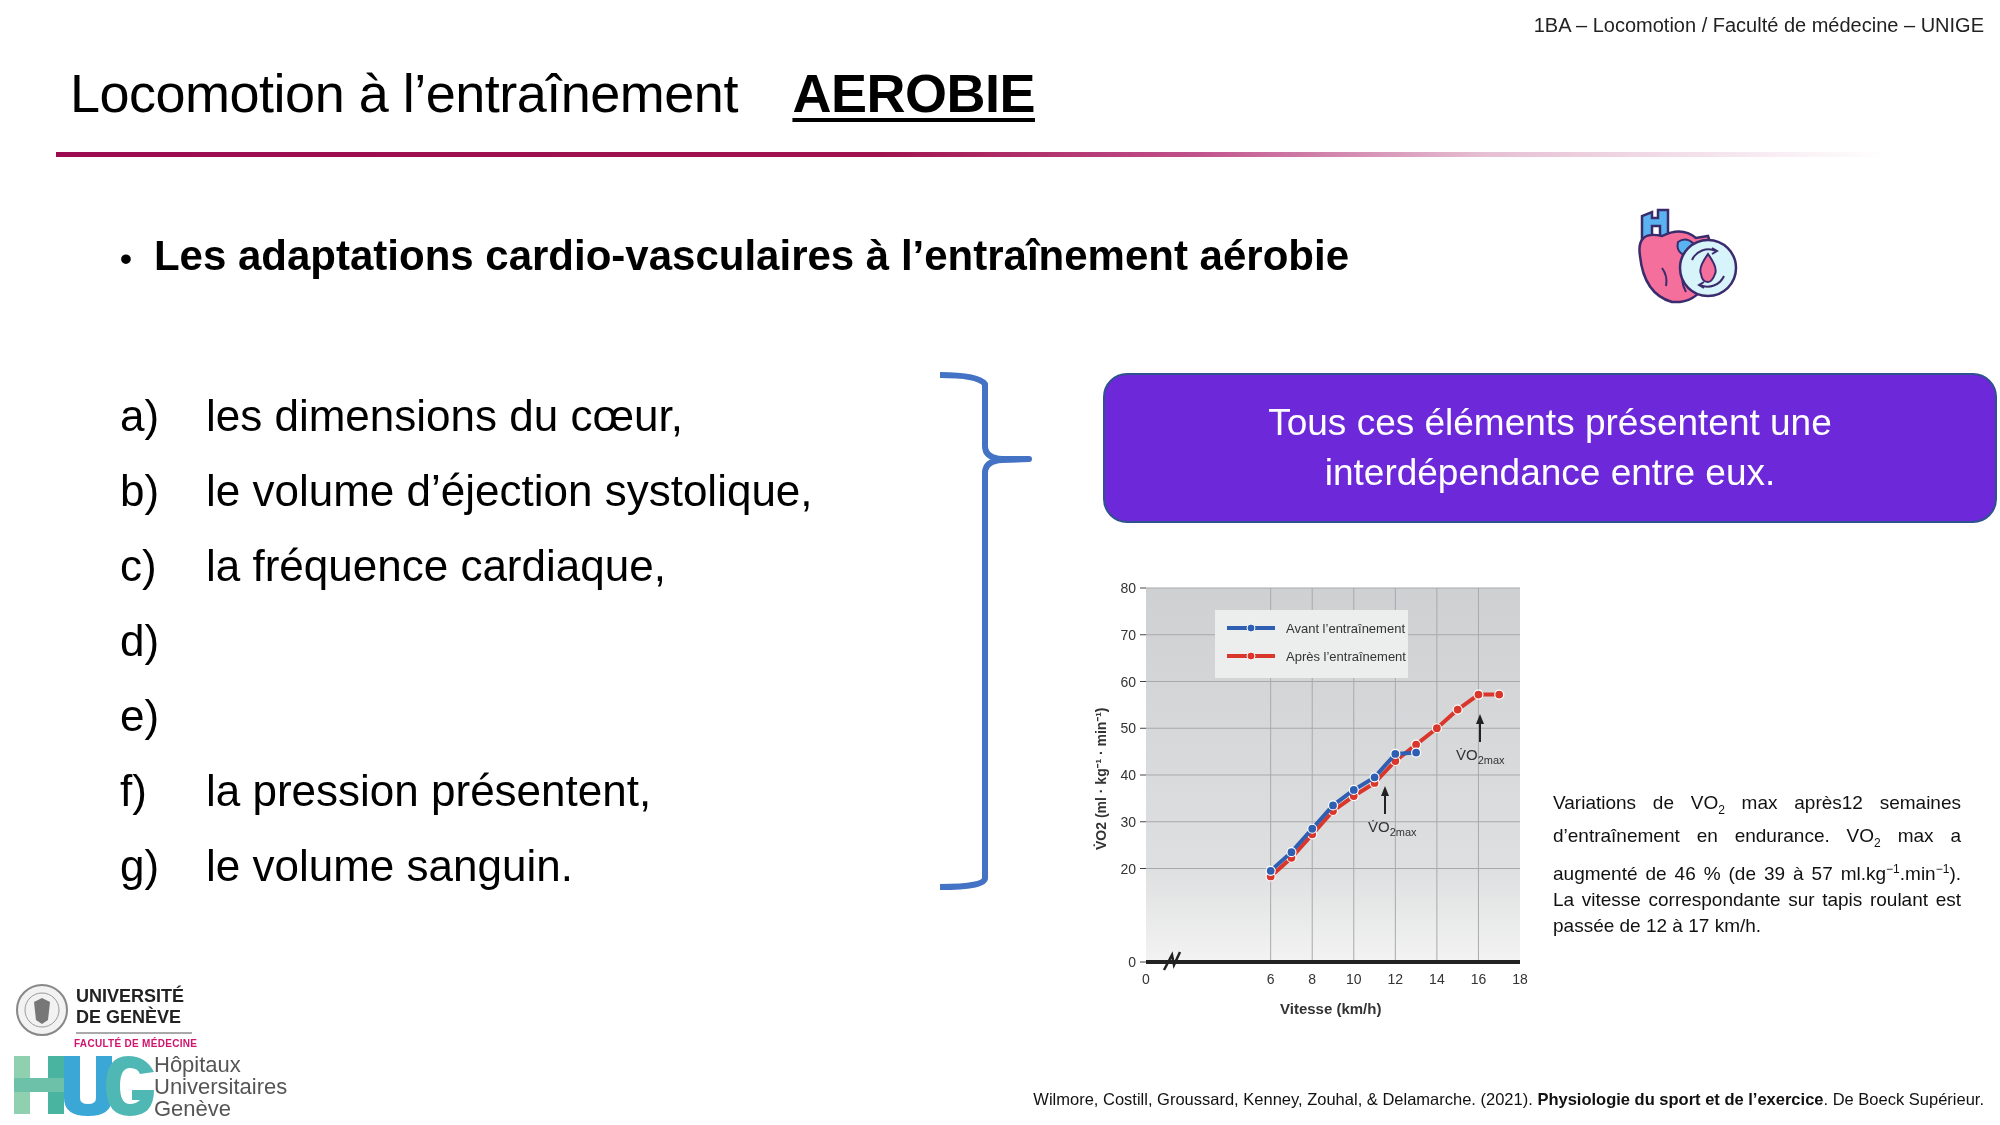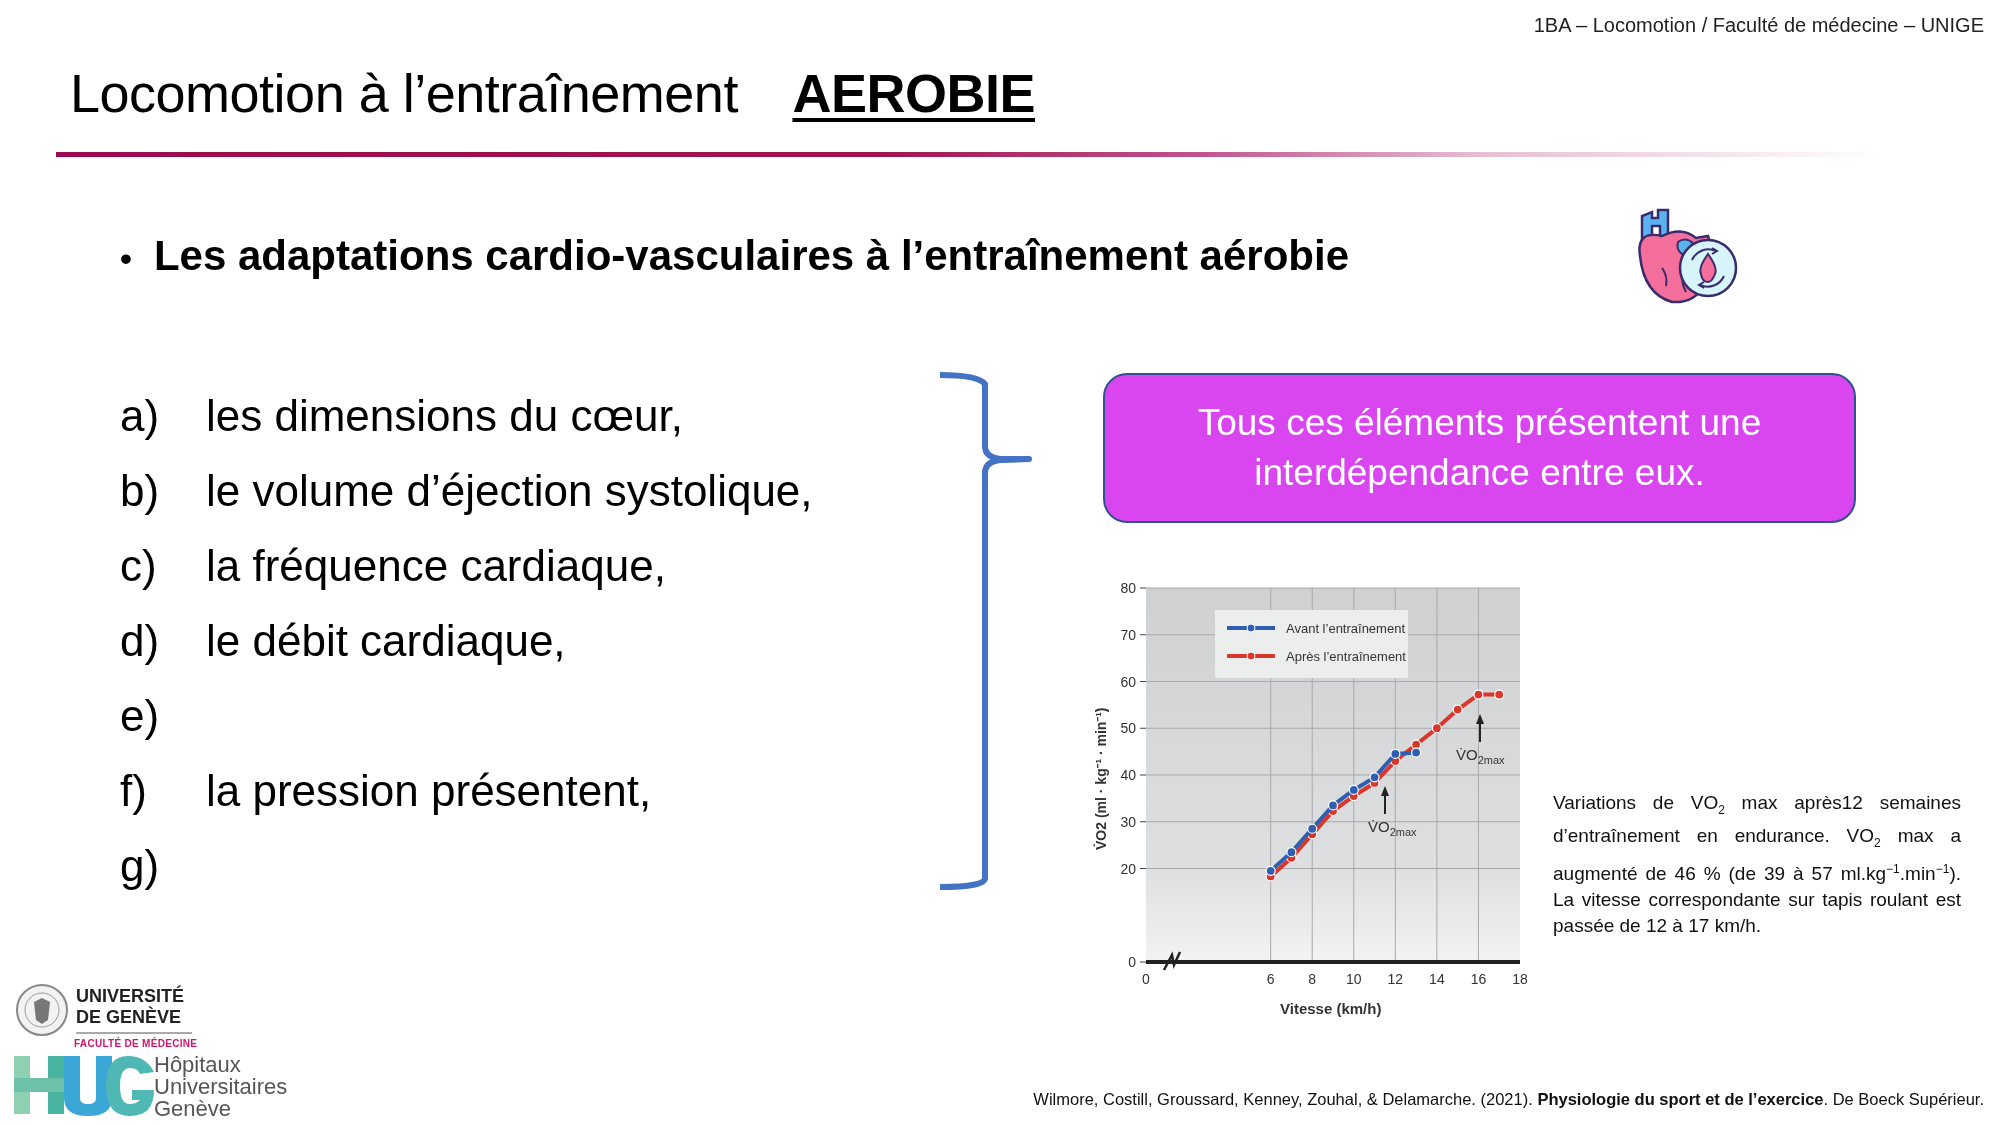--- a/index.html
+++ b/index.html
@@ -10,21 +10,21 @@
   .title { left:70px; top:62px; font-size:54px; font-weight:normal; letter-spacing:-0.5px; }
   .title .emph { font-weight:bold; text-decoration:underline; text-decoration-thickness:4px; text-underline-offset:6px;margin-left:40px; }
   .title-rule { left:56px; top:152px; width:1830px; height:5px;
                 background:linear-gradient(90deg,#9a0c4f 0%,#a0134f 45%,#c0508a 62%,#e6bfd3 78%,#ffffff 100%); }
   .bullet { left:120px; top:232px; font-size:42px; font-weight:bold; display:flex; gap:22px; align-items:baseline; }
   .bullet .dot { font-size:34px; }
   .list { left:120px; top:378px; font-size:44px; }
   .list .row { display:flex; height:75px; align-items:center; }
   .list .lbl { width:86px; }
   .bracket { left:930px; top:366px; width:120px; height:530px; }
-  .callout { left:1103px; top:373px; width:753px; height:150px; background:#d946ef; border:2px solid #2f528f;
+  .callout { left:1103px; top:373px; width:894px; height:150px; background:#6d28d9; border:2px solid #2f528f;
              border-radius:24px; color:#fff; font-size:37px; text-align:center; display:flex; flex-direction:column;
              justify-content:center; line-height:50px; box-sizing:border-box; }
   .heart { left:1622px; top:196px; width:120px; height:120px; }
   .chart { left:1080px; top:570px; width:480px; height:450px; }
   .caption { left:1553px; top:790px; width:408px; font-size:19px; line-height:26px; text-align:justify; color:#111; }
   .caption sub, .caption sup { font-size:12px; }
   .citation { right:16px; top:1090px; font-size:16.5px; color:#111; }
   .citation b { font-weight:bold;margin-top:32px; }
   .unige-logo { left:14px; top:980px; width:190px; height:70px; }
   .fac-med { left:74px; top:1038px; font-size:10px; font-weight:bold; color:#d2146d; letter-spacing:0.3px; }
@@ -52,31 +52,31 @@
   <div class="row">
       <span class="lbl">b)</span>
       <span>le volume d’éjection systolique,</span>
     </div>
   <div class="row">
       <span class="lbl">c)</span>
       <span>la fréquence cardiaque,</span>
     </div>
   <div class="row">
       <span class="lbl">d)</span>
-      <span>le débit cardiaque,</span>
     </div>
   <div class="row">
       <span class="lbl">e)</span>
     </div>
   <div class="row">
       <span class="lbl">f)</span>
       <span>la pression présentent,</span>
     </div>
   <div class="row">
       <span class="lbl">g)</span>
+      <span>le volume sanguin.</span>
     </div>
 </div>
 
 <svg class="abs bracket" viewBox="0 0 120 530">
   <path d="M10,9 Q48,9 55,18 L55,80 Q55,92 72,93 L99,93 L72,94 Q55,95 55,107 L55,512 Q55,521 10,521" fill="none" stroke="#4472c4" stroke-width="6" stroke-linejoin="round" stroke-linecap="butt"></path>
 </svg>
 
 <div class="abs callout">
   <div>Tous ces éléments présentent une</div>
   <div>interdépendance entre eux.</div>

